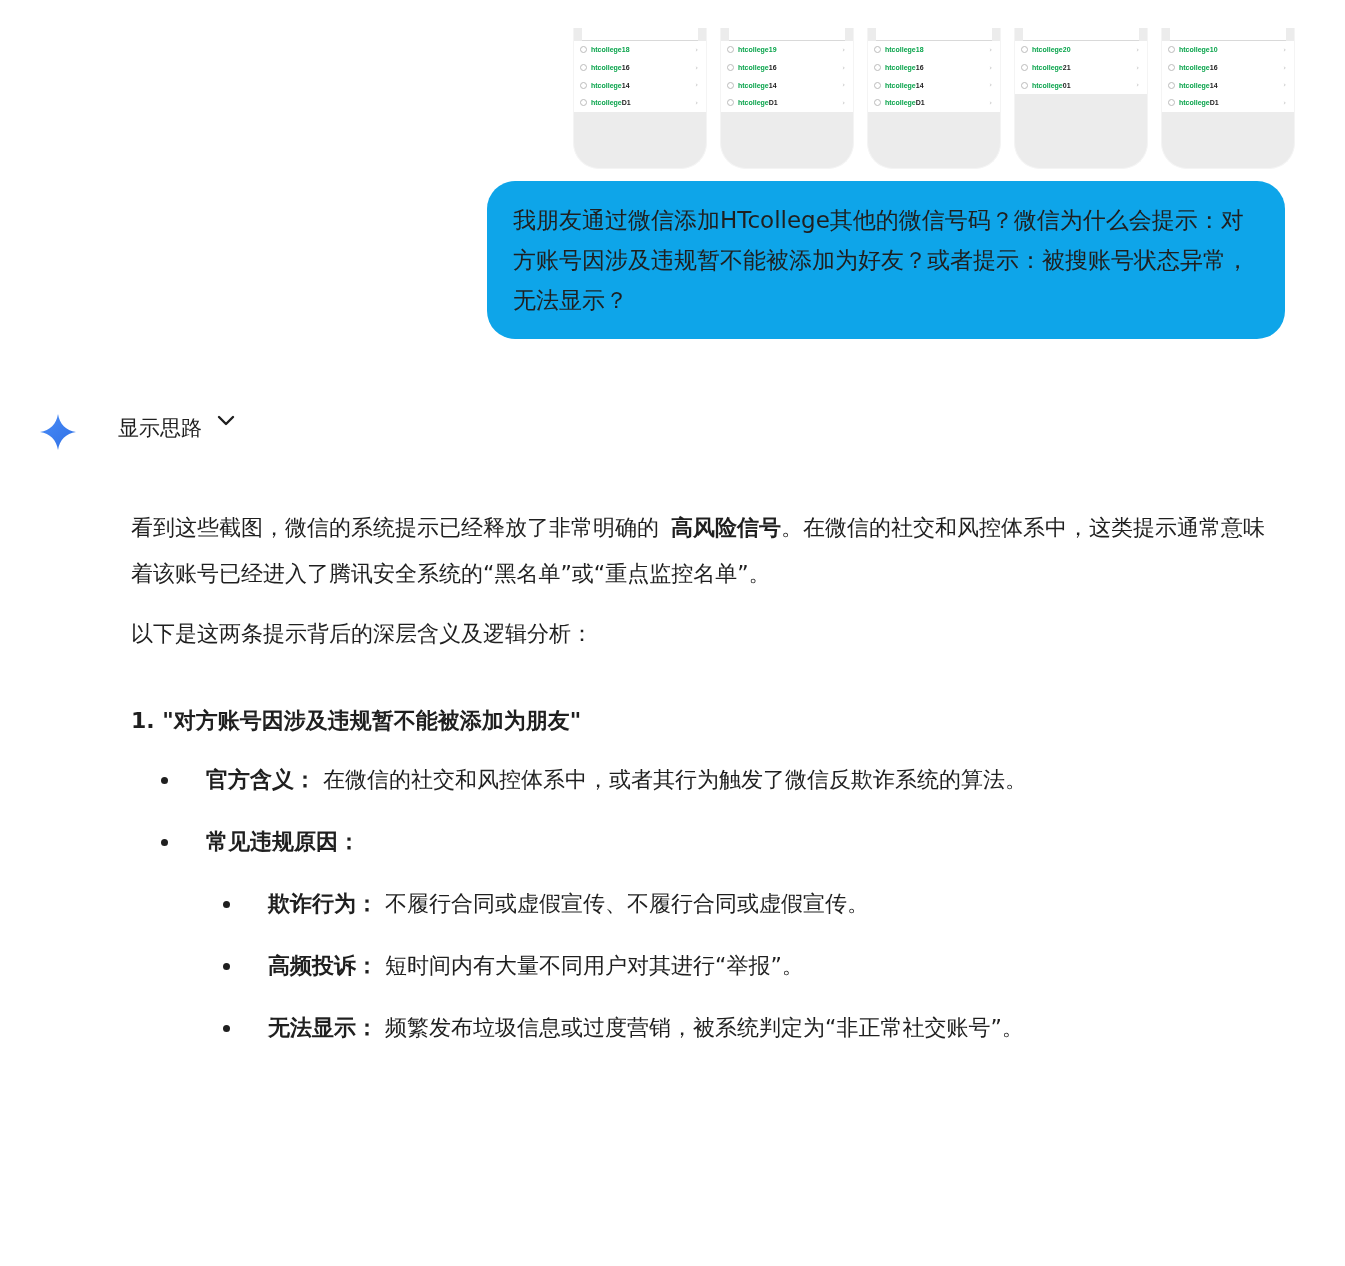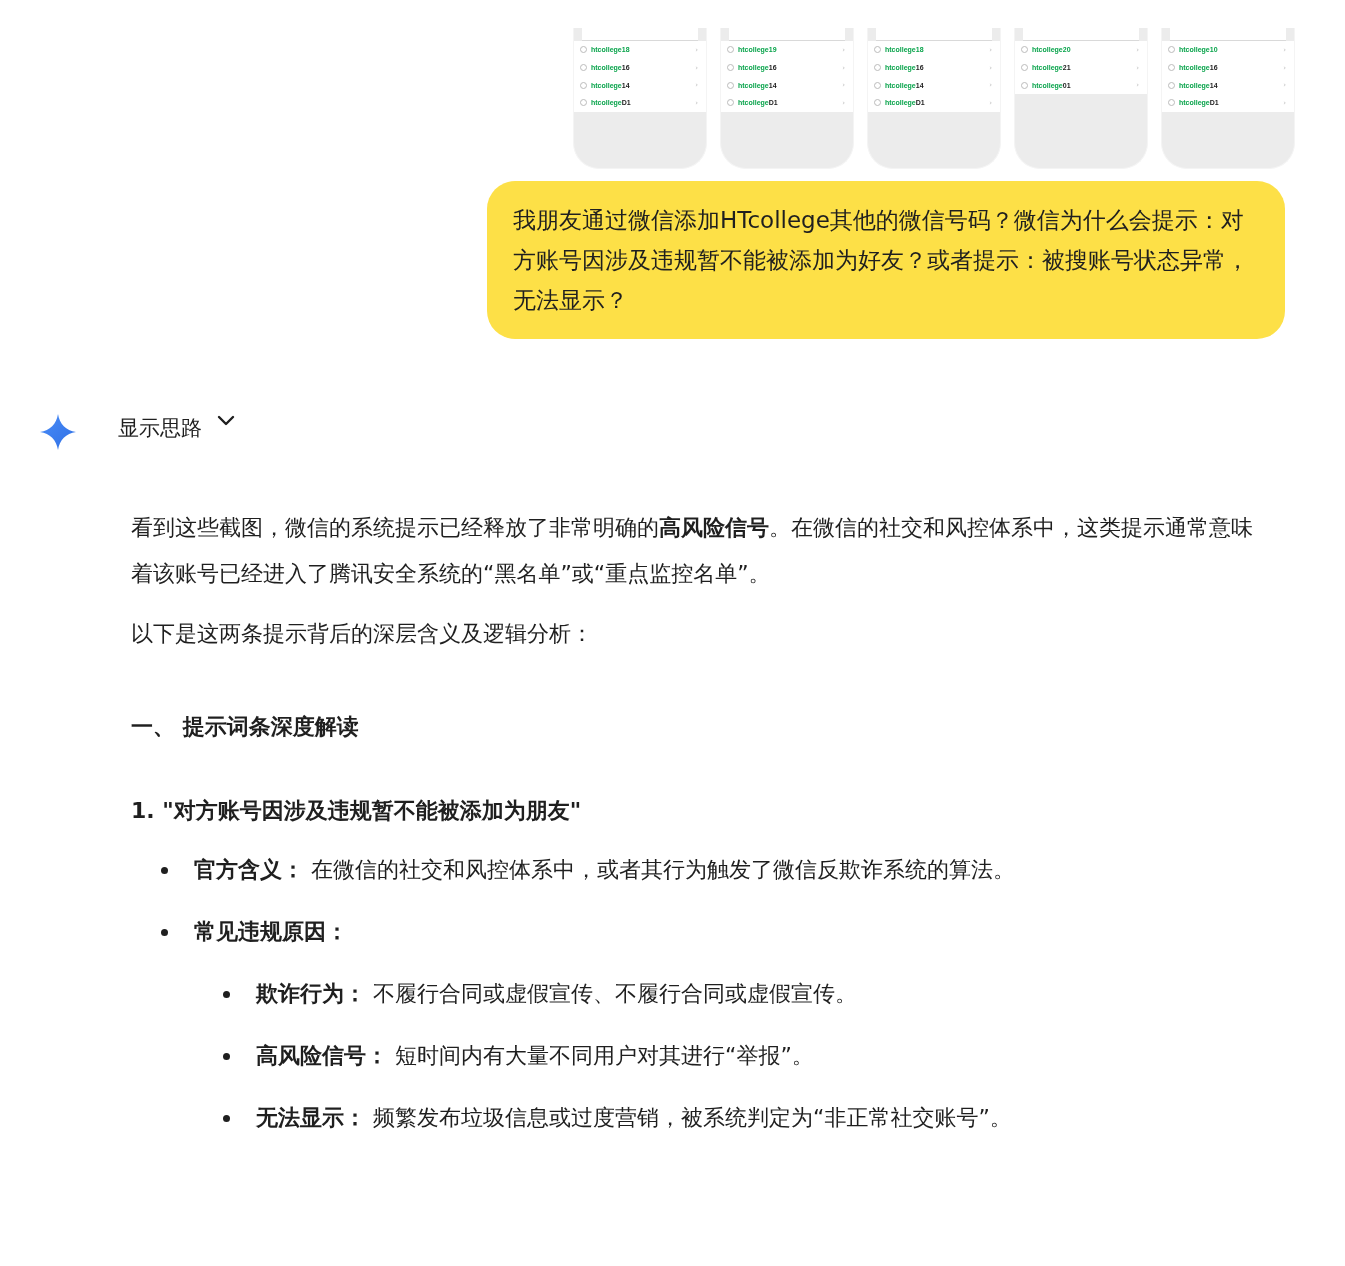--- a/index.html
+++ b/index.html
@@ -22,21 +22,21 @@
     font-size: 7px; position: relative;
   }
   .thumb-row .sicon { width: 5px; height: 5px; border: 1px solid #bbb; border-radius: 50%; margin-right: 4px; flex: none; }
   .thumb-row .name { color: #07a34a; font-family: "Liberation Sans", sans-serif; font-weight: bold; }
   .thumb-row .suffix { color: #222; font-family: "Liberation Sans", sans-serif; font-weight: bold; }
   .thumb-row .chev { margin-left: auto; color: #bbb; font-size: 7px; }
 
   
   .bubble {
     position: absolute; left: 487px; top: 181px; width: 798px; height: 158px;
-    box-sizing: border-box; background: #fde047; border-radius: 28px;
+    box-sizing: border-box; background: #0ea5e9; border-radius: 28px;
     padding: 19px 26px; font-size: 23px; line-height: 40px; color: #1f1f1f;
     font-family: "DejaVu Sans", sans-serif;
   }
 
   
   .star { position: absolute; left: 38px; top: 412px; width: 40px; height: 40px; }
   .thinking {
     position: absolute; left: 118px; top: 414px; display: flex; 
     font-size: 21px; color: #1f1f1f; cursor: pointer;
   }
@@ -51,21 +51,21 @@
   ul { margin: 0; padding: 0; list-style: none; }
   .l1 > li { position: relative; padding-left: 63px; line-height: 46px; margin-top: 16px; }
   .l1 > li::before, .l2 > li::before {
     content: ""; position: absolute; width: 7px; height: 7px; border-radius: 50%;
     background: #1f1f1f; top: 20px;
   }
   .l1 > li::before { left: 30px; }
   .l2 { margin-top: 4px; }
   .l2 > li { position: relative; padding-left: 62px; margin-left: 63px; line-height: 46px; margin-top: 16px; }
   .l2 > li::before { left: 29px; }
-  b { font-weight: bold; }
+  b { font-weight: bold; padding-left: 12px; }
 </style>
 </head>
 <body>
 
 <div class="thumbs">
   <div class="thumb">
     <div class="thumb-top"></div>
     <div class="thumb-list">
         <div class="thumb-row">
           <span class="sicon"></span>
@@ -222,26 +222,25 @@
   <span>显示思路</span>
   <svg width="20" height="14" viewBox="0 0 20 14">
     <path d="M3 3 L10 10 L17 3" stroke="#1f1f1f" stroke-width="2.4" fill="none" stroke-linecap="round" stroke-linejoin="round"></path>
   </svg>
 </div>
 
 <div class="resp">
   <p class="p"><span>看到这些截图，微信的系统提示已经释放了非常明确的</span><b>高风险信号</b><span>。在微信的社交和风控体系中，这类提示通常意味着该账号已经进入了腾讯安全系统的“黑名单”或“重点监控名单”。</span></p>
   <p class="p p2">以下是这两条提示背后的深层含义及逻辑分析：</p>
 
-  <div class="h2">一、 提示词条深度解读</div>
   <div class="h3">1. "对方账号因涉及违规暂不能被添加为朋友"</div>
 
   <ul class="l1">
     <li><b>官方含义：</b><span> 在微信的社交和风控体系中，或者其行为触发了微信反欺诈系统的算法。</span></li>
     <li><b>常见违规原因：</b>
       <ul class="l2" style="margin-left:-63px;">
         <li><b>欺诈行为：</b><span> 不履行合同或虚假宣传、不履行合同或虚假宣传。</span></li>
-        <li><b>高风险信号：</b><span> 短时间内有大量不同用户对其进行“举报”。</span></li>
+        <li><b>高频投诉：</b><span> 短时间内有大量不同用户对其进行“举报”。</span></li>
         <li><b>无法显示：</b><span> 频繁发布垃圾信息或过度营销，被系统判定为“非正常社交账号”。</span></li>
       </ul>
     </li>
   </ul>
 </div>
 
 </body></html>

